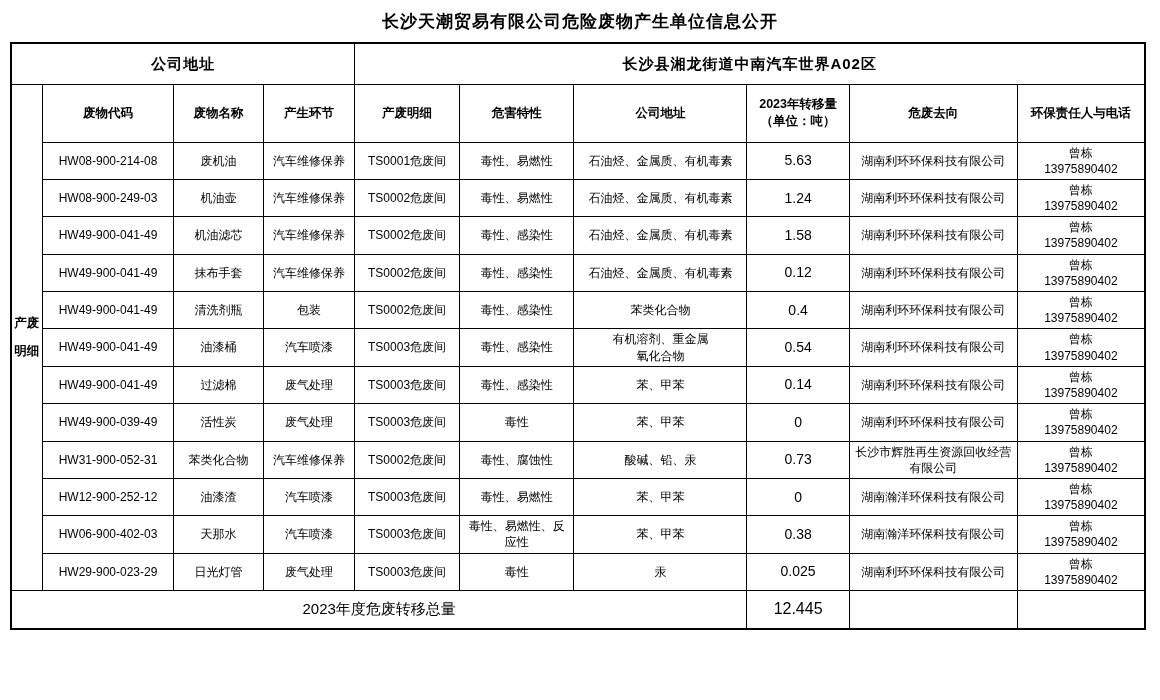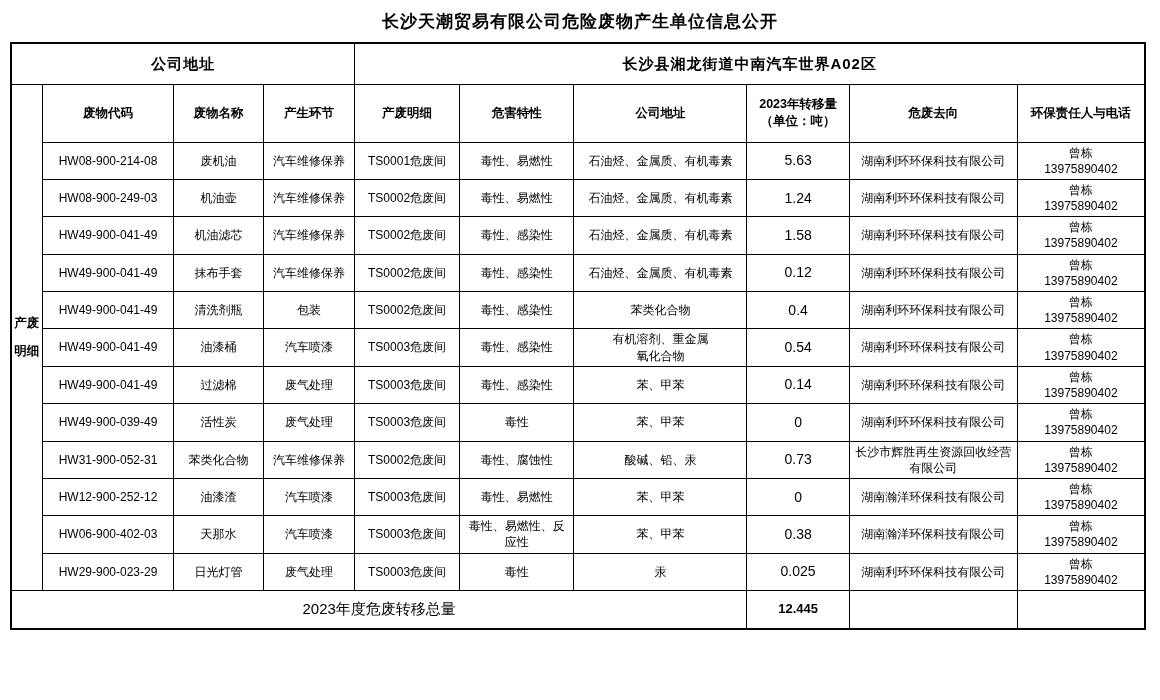--- a/index.html
+++ b/index.html
@@ -7,21 +7,21 @@
   .page{width:1160px;height:700px;background:#fff;overflow:hidden;box-sizing:border-box;}
   .title{font-size:17px;font-weight:bold;text-align:center;padding:10px 0 9px 0;letter-spacing:1px;}
   table.main{border-collapse:collapse;margin-left:10px;width:1136px;table-layout:fixed;border:2px solid #000;}
   td{border:1px solid #000;text-align:center;vertical-align:middle;padding:2px 4px;font-size:12px;line-height:1.35;white-space:pre-line;overflow:hidden;box-sizing:border-box;}
   tr.company-row td{height:41px;font-size:15px;font-weight:bold;letter-spacing:1px;}
   tr.header-row td{height:58px;font-size:12.5px;font-weight:bold;}
   tr.data-row td{height:36px;}
   td.side{font-weight:bold;font-size:15px;padding:14px 0;word-break:break-all;line-height:2.3;letter-spacing:0;}
   td.amount{font-size:14px;}
   tr.footer-row td{height:38px;font-size:15px;}
-  tr.footer-row td.amount{font-size:13px;font-weight:bold;}
+  tr.footer-row td.amount{font-size:16px;}
 </style>
 </head>
 <body>
 
 <div class="page">
   <div class="title">长沙天潮贸易有限公司危险废物产生单位信息公开</div>
 
   <table class="main">
     <colgroup>
       <col style="width:31px">

